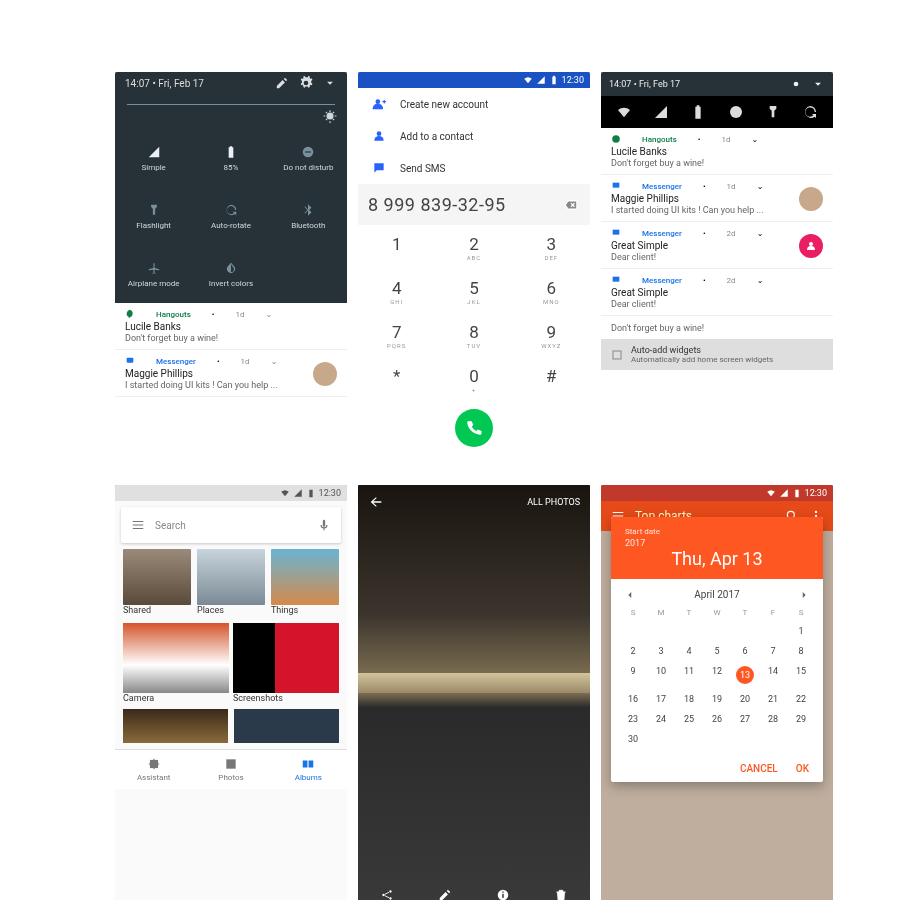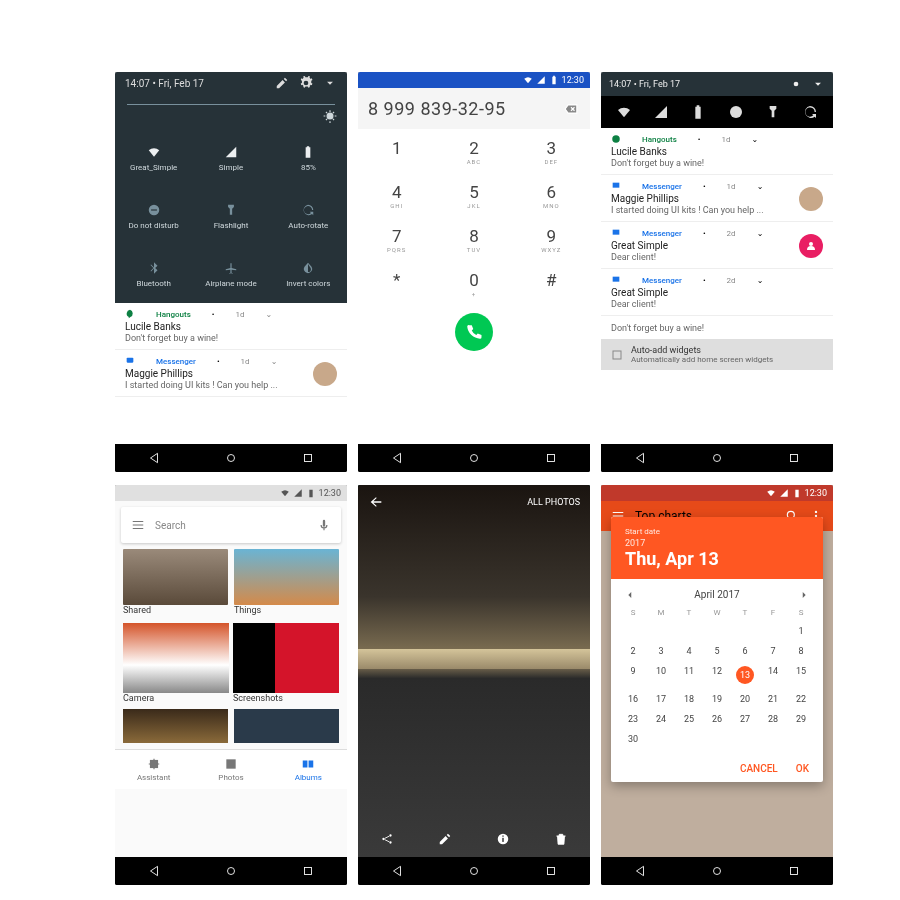--- a/index.html
+++ b/index.html
@@ -4,21 +4,21 @@
 <style>
 * { box-sizing: border-box; margin: 0; padding: 0; }
 body { background: #fff; font-family: Roboto, Arial, sans-serif; width: 900px; height: 900px; position: relative; }
 .phone { position: absolute; width: 232px; background: #000; border-radius: 2px; overflow: hidden; font-size: 10px; }
 .phone-top { width: 232px; top: 72px; }
 .phone-bot { width: 232px; top: 485px; }
 #p1 { left: 115px; } #p2 { left: 358px; } #p3 { left: 601px; }
 #p4 { left: 115px; } #p5 { left: 358px; } #p6 { left: 601px; }
 .navbar { background: #000; height: 28px; display: flex; justify-content: space-around; align-items: center; }
 .navbar svg { fill: #fff; }
-.screen { background: #fff; height: 372px; overflow: hidden; position: relative; }
+.screen { background: #fff; height: 428px; overflow: hidden; position: relative; }
 
 .status-dark { background: #263238; color: #eee; padding: 5px 8px; font-size: 9px; display: flex; justify-content: space-between; align-items: center; }
 .status-blue { background: #1a52c4; color: #fff; height: 16px; display: flex; justify-content: flex-end; align-items: center; padding: 0 6px; font-size: 9px; gap: 3px; }
 .status-grey { background: #e0e0e0; color: #555; height: 16px; display: flex; justify-content: flex-end; align-items: center; padding: 0 6px; font-size: 9px; gap: 3px; }
 .status-black { background: #000; color: #aaa; height: 16px; display: flex; justify-content: flex-end; align-items: center; padding: 0 6px; font-size: 9px; gap: 3px; }
 .status-orange { background: #c0392b; color: #fff; height: 16px; display: flex; justify-content: flex-end; align-items: center; padding: 0 6px; font-size: 9px; gap: 3px; }
 .ic { width: 14px; height: 14px; fill: currentColor; }
 .ic-sm { width: 10px; height: 10px; fill: currentColor; }
 
 .qs-panel { background: #263238; color: #ddd; }
@@ -66,25 +66,25 @@
 .tabbar { background:#fff; border-top:1px solid #ddd; display:flex; height:40px; }
 .tab { flex:1; display:flex; flex-direction:column; align-items:center; justify-content:center; font-size:8px; color:#777; gap:2px; }
 .tab.active { color:#1a73e8; }
 
 .pv-top { position:absolute; top:0; left:0; right:0; height:34px; display:flex; justify-content:space-between; align-items:center; padding:0 10px; color:#fff; font-size:9px; z-index:2; }
 .pv-img { position:absolute; top:0; left:0; right:0; bottom:0; background: linear-gradient(#1a1410 0%, #3a342c 30%, #8a7a5a 48%, #2a2a2a 52%, #3a3a3a 100%); }
 .pv-img::before { content:''; position:absolute; top:44%; left:0; right:0; height:20px; background:linear-gradient(#d4c49a,#9a8a6a);}
 .pv-bottom { position:absolute; bottom:0; left:0; right:0; height:36px; display:flex; justify-content:space-around; align-items:center; z-index:2; }
 .pv-bottom svg { fill:#fff; width:14px; height:14px; }
 
-.tc-bar { background:#e64a19; color:#000000; height:30px; display:flex; align-items:center; padding:0 10px; gap:10px; font-size:12px; }
+.tc-bar { background:#e64a19; color:#fef9c3; height:30px; display:flex; align-items:center; padding:0 10px; gap:10px; font-size:12px; }
 .dp-card { background:#fff; margin:0 10px; border-radius:2px; box-shadow:0 4px 12px rgba(0,0,0,.3); overflow:hidden; position:relative; top:-14px; }
 .dp-head { background:#ff5722; color:#fff; padding:10px 14px; }
 .dp-head .y { font-size:9px; opacity:.85; }
-.dp-head .d { font-size:18px; font-weight:700; }
+.dp-head .d { font-size:18px; font-weight:400;text-align:center; }
 .dp-head .lbl { font-size:8px; opacity:.85; margin-bottom:2px;}
 .dp-month { display:flex; justify-content:space-between; align-items:center; padding:10px 14px 4px; font-size:10px; color:#444; }
 .dp-grid { display:grid; grid-template-columns:repeat(7,1fr); padding:0 8px 6px; text-align:center; }
 .dp-grid .dow { font-size:8px; color:#999; padding:4px 0; }
 .dp-grid .day { font-size:9px; color:#444; padding:5px 0; }
 .dp-grid .sel { background:#ff5722; color:#fff; border-radius:50%; }
 .dp-actions { display:flex; justify-content:flex-end; gap:18px; padding:8px 14px; font-size:10px; color:#ff5722; font-weight:500; }
 
 .th-shared { background: linear-gradient(#9a8a7a,#5a4a3a); }
 .th-places { background: linear-gradient(#c8d4dc,#7a8a94); }
@@ -114,26 +114,20 @@
       </div>
       <div class="qs-slider"></div>
       <div class="qs-bright">
           <svg class="ic" viewBox="0 0 24 24" style="fill:#cfd8dc">
             <path d="M12 7a5 5 0 100 10 5 5 0 000-10zm0-5v3m0 16v3M4 12H1m22 0h-3M5 5l2 2m10 10l2 2M5 19l2-2m10-10l2-2" stroke="#cfd8dc" stroke-width="2"></path>
           </svg>
         </div>
       <div class="qs-grid">
         <div class="qs-tile">
             <svg class="ic" viewBox="0 0 24 24">
-              <path d="M12 20l9-11a14 14 0 00-18 0l9 11z"></path>
-            </svg>
-            <span>Great_Simple</span>
-          </div>
-        <div class="qs-tile">
-            <svg class="ic" viewBox="0 0 24 24">
               <path d="M3 21h18V3L3 21z"></path>
             </svg>
             <span>Simple</span>
           </div>
         <div class="qs-tile">
             <svg class="ic" viewBox="0 0 24 24">
               <path d="M8 4h8v18H8zM10 2h4v2h-4z"></path>
             </svg>
             <span>85%</span>
           </div>
@@ -211,20 +205,42 @@
       <svg class="ic-sm" viewBox="0 0 24 24">
           <path d="M12 20l9-11a14 14 0 00-18 0z"></path>
         </svg>
       <svg class="ic-sm" viewBox="0 0 24 24">
           <path d="M3 21h18V3z"></path>
         </svg>
       <svg class="ic-sm" viewBox="0 0 24 24">
           <path d="M8 4h8v18H8zM10 2h4v2h-4z"></path>
         </svg>
       <span>12:30</span>
+    </div>
+    <div class="dial-list">
+      <div class="dial-row">
+          <svg viewBox="0 0 24 24">
+            <circle cx="10" cy="8" r="4"></circle>
+            <path d="M2 20a8 8 0 0116 0zM18 8h6M21 5v6" stroke="#2962ff" stroke-width="2"></path>
+          </svg>
+          <span>Create new account</span>
+        </div>
+      <div class="dial-row">
+          <svg viewBox="0 0 24 24">
+            <circle cx="12" cy="8" r="4"></circle>
+            <path d="M4 20a8 8 0 0116 0z"></path>
+          </svg>
+          <span>Add to a contact</span>
+        </div>
+      <div class="dial-row">
+          <svg viewBox="0 0 24 24">
+            <path d="M4 4h16v12H8l-4 4z"></path>
+          </svg>
+          <span>Send SMS</span>
+        </div>
     </div>
     <div class="dial-num">
       <span>8 999 839-32-95</span>
       <svg width="18" height="14" viewBox="0 0 24 24" style="fill:#888">
           <path d="M7 5l-5 7 5 7h15V5zM12 9l6 6m0-6l-6 6" stroke="#fff" stroke-width="2"></path>
         </svg>
     </div>
     <div class="keypad">
       <div class="key">
           <span class="d">1</span>
@@ -411,20 +427,24 @@
       <span style="flex:1">Search</span>
       <svg width="14" height="14" viewBox="0 0 24 24" style="fill:#777">
           <rect x="10" y="3" width="4" height="12" rx="2"></rect>
           <path d="M7 12a5 5 0 0010 0M12 18v3" stroke="#777" stroke-width="2" fill="none"></path>
         </svg>
     </div>
     <div class="album-grid">
       <div class="album">
           <div class="thumb th-shared"></div>
           <div class="lbl">Shared</div>
+        </div>
+      <div class="album">
+          <div class="thumb th-places"></div>
+          <div class="lbl">Places</div>
         </div>
       <div class="album">
           <div class="thumb th-things"></div>
           <div class="lbl">Things</div>
         </div>
     </div>
     <div class="album-grid2">
       <div class="album" style="flex:1">
           <div class="thumb2 th-camera"></div>
           <div class="lbl">Camera</div>

